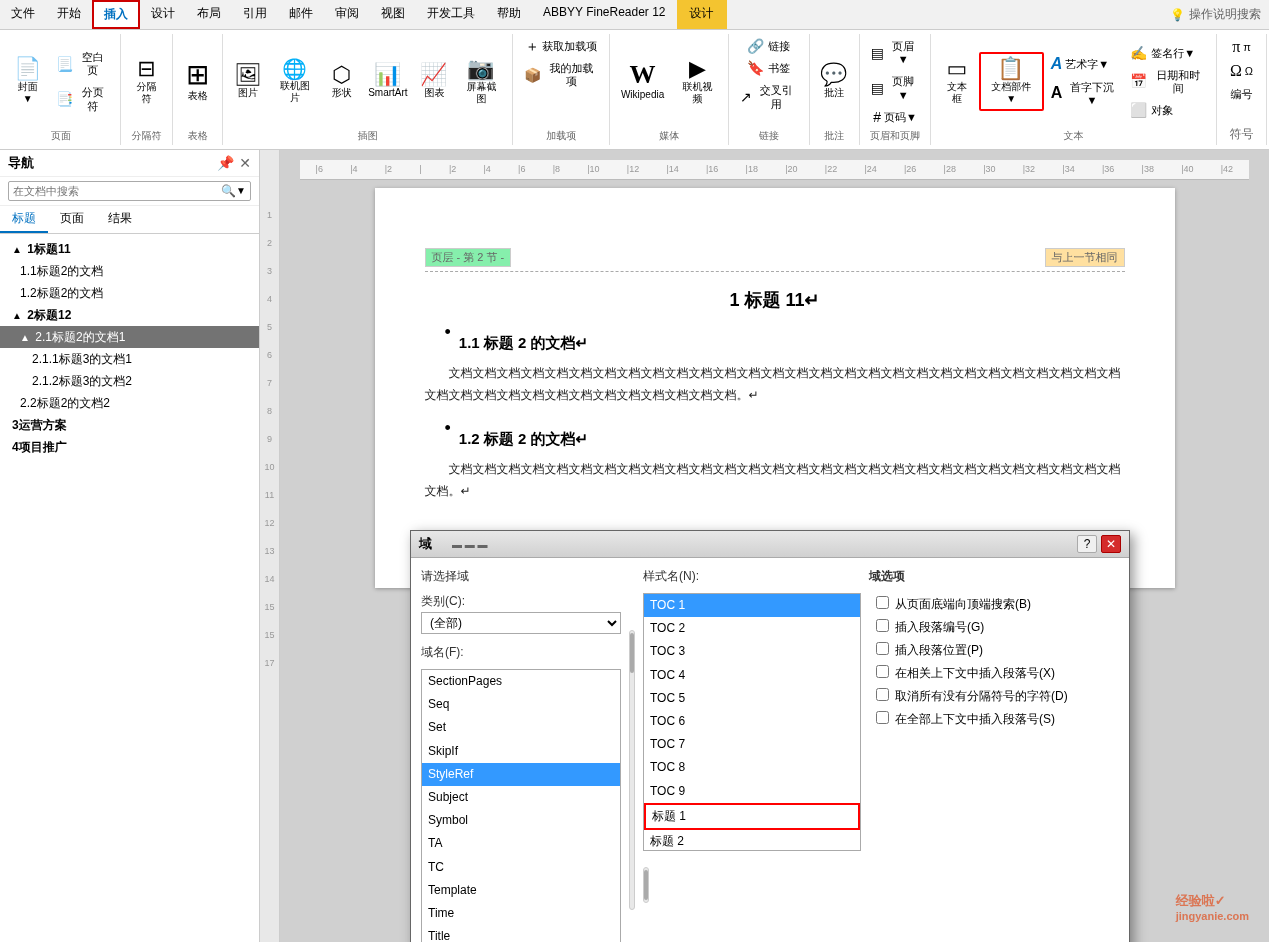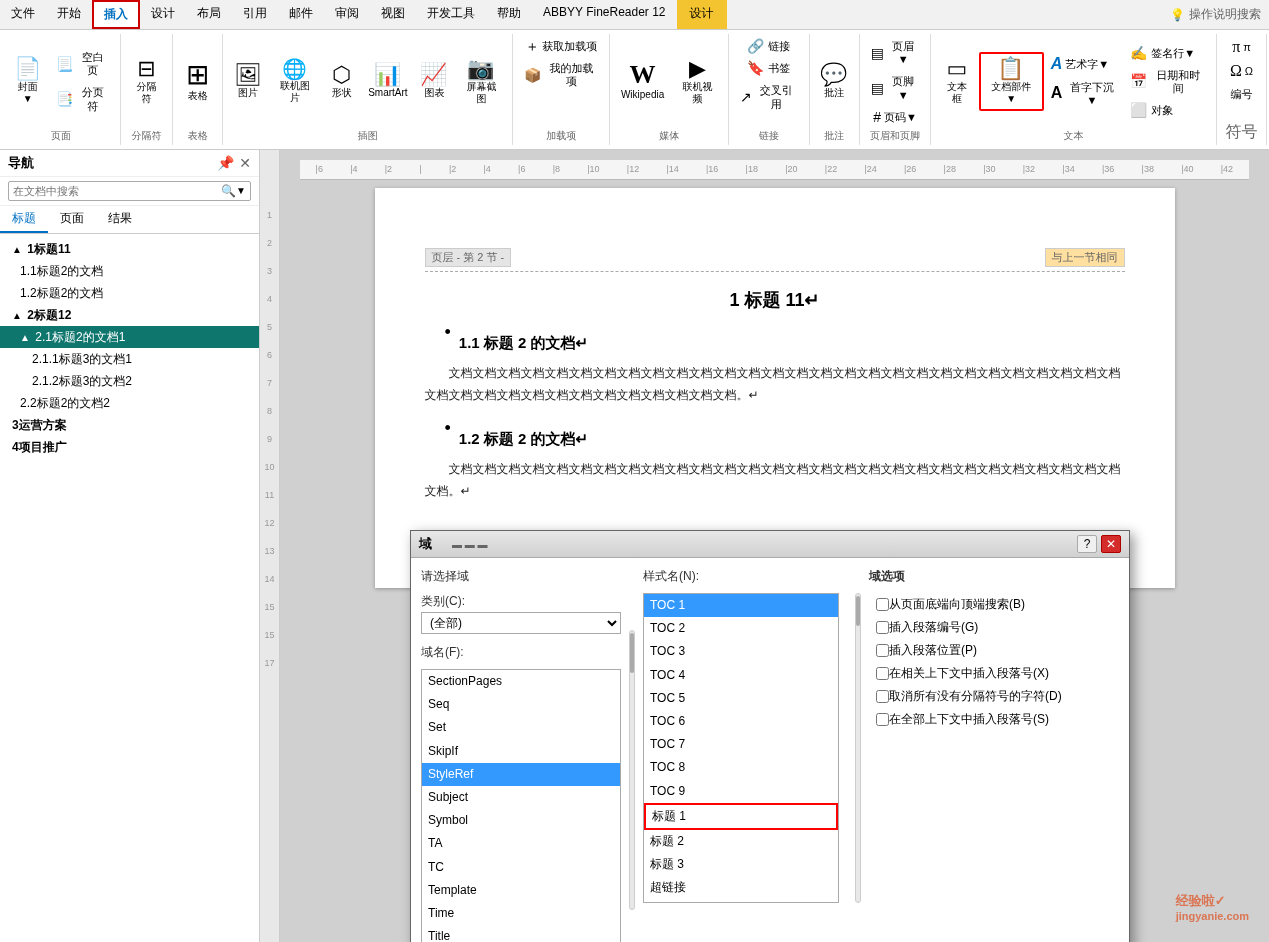--- a/index.html
+++ b/index.html
@@ -32,32 +32,32 @@
     .nav-header-icons span { cursor: pointer; font-size: 14px; color: #666; }
     .nav-search { padding: 4px 8px; border-bottom: 1px solid #eee; }
     .nav-search-box { display: flex; align-items: center; border: 1px solid #aaa; border-radius: 2px; padding: 2px 4px; background: #fff; }
     .nav-search-box input { border: none; outline: none; font-size: 11px; flex: 1; }
     .nav-search-box .search-icon { font-size: 12px; color: #666; cursor: pointer; }
     .nav-tabs { display: flex; border-bottom: 1px solid #ccc; }
     .nav-tab { padding: 4px 12px; font-size: 12px; cursor: pointer; border-bottom: 2px solid transparent; text-align: center; }
     .nav-tab.active { color: #0070c0; border-bottom-color: #0070c0; }
     .nav-tree { flex: 1; overflow-y: auto; padding: 4px 0; }
     .nav-item { padding: 2px 8px 2px 12px; cursor: pointer; font-size: 12px; line-height: 1.5; }
-    .nav-item.selected { background: #0f766e; color: #fff; }
+    .nav-item.selected { background: #737373; color: #fff; }
     .nav-item.level1 { font-weight: bold; }
     .nav-item.level2 { padding-left: 20px; }
     .nav-item.level3 { padding-left: 32px; }
     .tree-arrow { display: inline-block; width: 12px; font-size: 10px; }
 
     
     .doc-area { flex: 1; background: #d0d0d0; overflow: auto; position: relative; padding: 10px 20px; }
     .ruler { height: 20px; background: #f5f5f5; border-bottom: 1px solid #bbb; margin-bottom: 8px; display: flex; align-items: center; padding: 0 10px; font-size: 10px; color: #999; }
     .page { background: #fff; width: 800px; margin: 0 auto; min-height: 400px; box-shadow: 0 1px 4px rgba(0,0,0,0.3); padding: 20px 50px; position: relative; }
     .page-header-section { color: #666; font-size: 11px; border-bottom: 1px dashed #aaa; margin-bottom: 8px; padding-bottom: 4px; display: flex; align-items: center; justify-content: space-between; }
-    .section-label { background: #e5e5e5; border: 1px solid #ccc; padding: 1px 6px; font-size: 11px; }
+    .section-label { background: #86efac; border: 1px solid #ccc; padding: 1px 6px; font-size: 11px; }
     .same-as-prev { background: #ffe0a0; border: 1px solid #ccc; padding: 1px 6px; font-size: 11px; }
     .doc-heading1 { font-size: 18px; font-weight: bold; text-align: center; margin: 16px 0 10px; }
     .doc-heading2 { font-size: 15px; font-weight: bold; margin: 12px 0 6px; display: flex; align-items: center; gap: 8px; }
     .doc-text { font-size: 12px; line-height: 1.8; text-indent: 2em; color: #222; }
 
     
     .dialog-overlay { position: fixed; top: 0; left: 0; width: 100%; height: 100%; pointer-events: none; }
     .dialog { position: absolute; background: #fff; border: 1px solid #666; box-shadow: 4px 4px 12px rgba(0,0,0,0.4); width: 720px; top: 530px; left: 410px; pointer-events: all; font-size: 12px; }
     .dialog-titlebar { background: linear-gradient(to bottom, #e8e8e8, #d0d0d0); padding: 4px 8px; display: flex; align-items: center; justify-content: space-between; border-bottom: 1px solid #aaa; }
     .dialog-title { font-size: 13px; font-weight: bold; }
@@ -68,21 +68,21 @@
     .dialog-col { display: flex; flex-direction: column; gap: 6px; }
     .dialog-col-left { width: 200px; }
     .dialog-col-mid { flex: 1; }
     .dialog-col-right { width: 250px; }
     .col-header { font-size: 12px; margin-bottom: 2px; color: #333; }
     .col-header-bold { font-weight: bold; }
     .listbox { border: 1px solid #aaa; background: #fff; overflow-y: auto; }
     .listbox-item { padding: 2px 6px; cursor: pointer; font-size: 12px; line-height: 1.6; }
     .listbox-item.selected { background: #3399ff; color: #fff; }
     .select-box { width: 100%; padding: 2px 4px; font-size: 12px; border: 1px solid #aaa; background: #fff; }
-    .checkbox-item { display: flex; align-items: center; font-size: 12px; padding: 3px 7px; }
+    .checkbox-item { display: flex; align-items: flex-start; gap: 6px; font-size: 12px; padding: 3px 7px; }
     .checkbox-item input { width: 13px; height: 13px; }
 
     
     .watermark { position: fixed; bottom: 20px; right: 20px; font-size: 13px; color: #e05020; font-weight: bold; opacity: 0.7; }
 
     .insert-tab-label { color: #cc0000; font-weight: bold; border: 2px solid #cc0000 !important; }
   </style>
 </head>
 <body>
 
@@ -298,21 +298,21 @@
           <span class="label">π</span>
         </div>
         <div class="ribbon-btn small">
           <span class="icon" style="font-size:16px; font-family:serif;">Ω</span>
           <span class="label">Ω</span>
         </div>
         <div class="ribbon-btn small">
           <span class="label">编号</span>
         </div>
       </div>
-      <div class="ribbon-group-label" style="font-size:16px; color:#666; margin-top:2px;">符号</div>
+      <div class="ribbon-group-label" style="font-size:12px; color:#666; margin-top:2px;">符号</div>
     </div>
 
   </div>
 </div>
 
 <div class="main-layout">
 
   <div class="nav-panel">
     <div class="nav-header">
       <span class="nav-title">导航</span>
@@ -491,21 +491,21 @@
 
         </div>
       </div>
 
       <div style="width:6px; background:#e8e8e8; border:1px solid #ccc; margin-top:62px; height:280px; border-radius:3px;">
         <div style="width:4px; height:40px; background:#aaa; border-radius:3px; margin: 2px auto;"></div>
       </div>
 
       <div class="dialog-col dialog-col-mid">
         <div class="col-header">样式名(N):</div>
-        <div style="display:flex; gap:16px; height:310px;">
+        <div style="display:flex; gap:16px; height:310px;flex-direction:column;">
           <div class="listbox" style="flex:1; overflow-y:scroll;">
             <div class="listbox-item selected">TOC 1</div>
             <div class="listbox-item">TOC 2</div>
             <div class="listbox-item">TOC 3</div>
             <div class="listbox-item">TOC 4</div>
             <div class="listbox-item">TOC 5</div>
             <div class="listbox-item">TOC 6</div>
             <div class="listbox-item">TOC 7</div>
             <div class="listbox-item">TOC 8</div>
             <div class="listbox-item">TOC 9</div>

